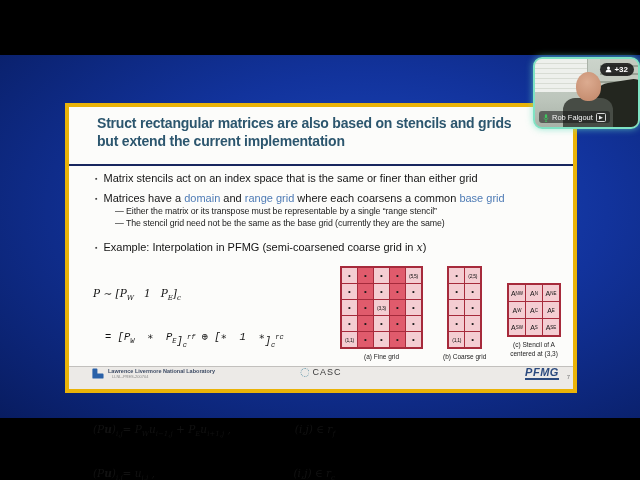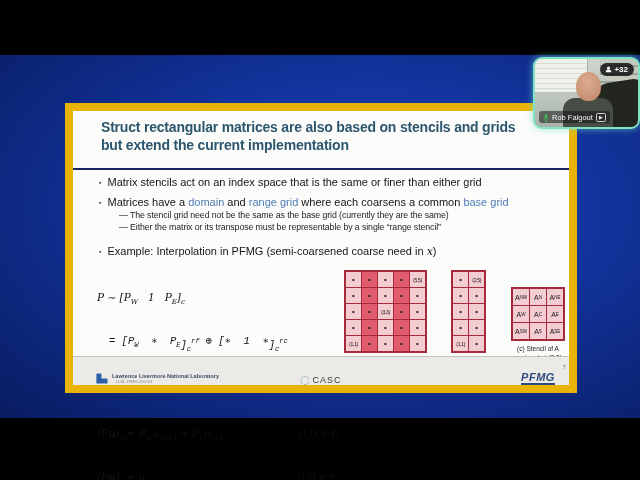--- a/index.html
+++ b/index.html
@@ -11,21 +11,21 @@
   .bar-top { top:0; height:55px; }
   .bar-bottom { top:418px; height:62px; }
   .bluebg {
     position:absolute; left:0; top:55px; width:640px; height:363px;
     background:radial-gradient(ellipse at 58% 42%, #1d49c0 0%, #12339c 45%, #081c60 100%);
   }
 
   
   .slide {
     position:absolute; left:65px; top:103px; width:512px; height:290px;
-    background:#fcfcfa; border:8px solid #eab308; box-sizing:border-box;
+    background:#fcfcfa; border:4px solid #eab308; box-sizing:border-box;
   }
   .slide-title { position:absolute; left:0; right:0; top:0; height:50px;
     border-bottom:2px solid #17265e; padding:7px 16px 0 28px; box-sizing:content-box; }
   .slide-title .t { display:block; font-size:14px; font-weight:bold; color:#2c566e;
     line-height:1.3; letter-spacing:-0.2px; }
 
   .slide-body { position:absolute; left:0; right:0; top:52px; bottom:23px; font-size:11px; color:#151515; }
   .bullet { display:flex; align-items:flex-start; margin:0 12px 0 12px; }
   .bullet .sq { font-size:7px; margin:3px 6px 0 14px; color:#444; flex:0 0 auto; }
   .b1 { margin-top:8px; }
@@ -57,22 +57,22 @@
   .gcell.dot { font-size:8px; color:#1a1a1a; }
   .gcell.lbl { font-size:5px; color:#111; letter-spacing:-0.3px; }
   .gcell.st { font-size:7px; color:#111; font-family:"Liberation Sans", sans-serif; }
   .gcell.st sub { font-size:4.5px; }
   .cap { font-size:6.5px; color:#222; margin-top:4px; text-align:center; line-height:1.35; }
   .pos-fine { left:271px; top:107px; }
   .pos-coarse { left:374px; top:107px; }
   .pos-stencil { left:438px; top:124px; }
 
   
-  .footer { position:absolute; left:0; right:0; bottom:0; height:29px;
-    background:#eceae7; border-top:1px solid #c2c0bd; display:flex; align-items:flex-end; box-sizing:border-box;padding-left:15px; }
+  .footer { position:absolute; left:0; right:0; bottom:0; height:23px;
+    background:#eceae7; border-top:1px solid #c2c0bd; display:flex; align-items:flex-start; box-sizing:border-box;padding-left:15px; }
   .llnl { display:flex; align-items:center; gap:4px; margin-left:7px; }
   .llnl-text { display:flex; flex-direction:column; }
   .llnl-name { font-size:5.5px; font-weight:bold; color:#3c4a63; }
   .llnl-id { font-size:4px; color:#8a8a8a; margin-left:4px; }
   .casc { position:absolute; left:50%; transform:translateX(-50%); display:flex; align-items:center; gap:3px; }
   .casc-icon { width:9px; height:9px; border:1.5px dotted #6f9fb0; border-radius:50%; box-sizing:border-box; }
   .casc-text { font-size:9px; color:#3a3a3a; letter-spacing:1px; }
   .nnsa { margin-left:auto; margin-right:14px; display:flex; flex-direction:column; align-items:center; }
   .nnsa-text { font-size:11px; font-weight:bold; font-style:italic; color:#2b4a7e; letter-spacing:0.5px; line-height:10px; }
   .nnsa-bar { width:34px; height:2px; background:#2b4a7e; margin-top:1px; }
@@ -121,26 +121,26 @@
 
     <div class="bullet b2">
       <span class="sq">▪</span>
       <span>Matrix stencils act on an index space that is the same or finer than either grid</span>
     </div>
 
     <div class="bullet b1">
       <span class="sq">▪</span>
       <span><span>Matrices have a </span><span class="blue">domain</span><span> and </span><span class="blue">range grid</span><span> where each coarsens a common </span><span class="blue">base grid</span></span>
     </div>
+    <div class="sub">—  Either the matrix or its transpose must be representable by a single “range stencil”</div>
     <div class="sub">—  The stencil grid need not be the same as the base grid (currently they are the same)</div>
-    <div class="sub">—  Either the matrix or its transpose must be representable by a single “range stencil”</div>
 
     <div class="bullet b3">
       <span class="sq">▪</span>
-      <span><span>Example: Interpolation in PFMG (semi-coarsened coarse need in </span><span class="mi">x</span><span>)</span></span>
+      <span><span>Example: Interpolation in PFMG (semi-coarsened coarse grid in </span><span class="mi">x</span><span>)</span></span>
     </div>
 
     <div class="math">
       <div class="ml"><span>P ∼ [P<sub>W</sub></span><span>&nbsp;&nbsp;&nbsp;1&nbsp;&nbsp;&nbsp;</span><span>P<sub>E</sub></span><span>]<sub>c</sub></span></div>
       <div class="ml l2"><span>= [P<sub>W</sub></span><span>&nbsp;&nbsp;∗&nbsp;&nbsp;</span><span>P<sub>E</sub></span><span>]<sub>c</sub><sup>rf</sup></span><span>&nbsp;⊕&nbsp;[∗&nbsp;&nbsp;1&nbsp;&nbsp;∗</span><span>]<sub>c</sub><sup>rc</sup></span></div>
       <div class="mgap"></div>
       <div class="ml">
         <span><span>(P</span><span class="b">u</span><span>)<sub>i,j</sub></span><span>= P<sub>W</sub></span><span>u<sub>i−1,j</sub></span><span> + P<sub>E</sub></span><span>u<sub>i+1,j</sub></span><span> ,</span></span>
         <span class="rhs"><span>(i,j) ∈ r<sub>f</sub></span></span>
       </div>

